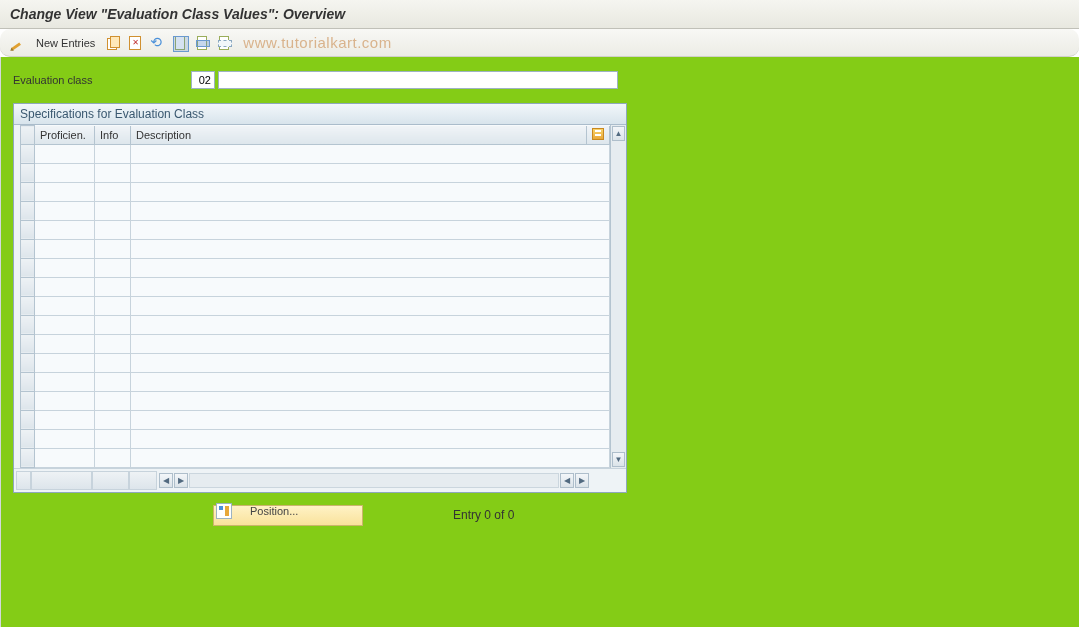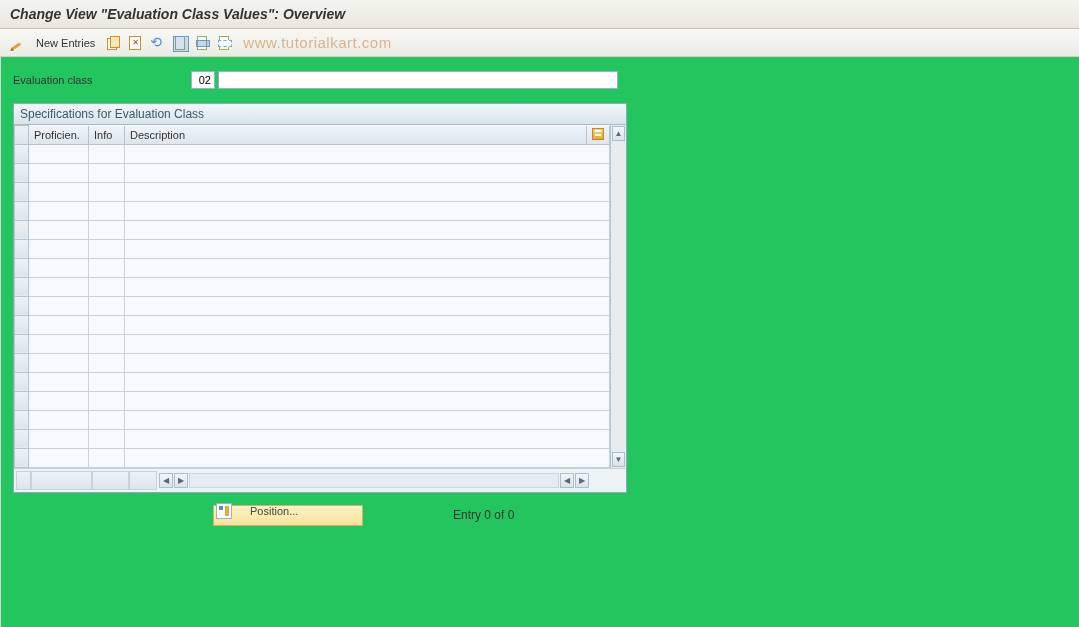--- a/index.html
+++ b/index.html
@@ -23,20 +23,21 @@
       color: #333;
     }
     .toolbar {
       background: linear-gradient(to bottom, #f8f8f5, #ececE5);
       border-bottom: 1px solid #d0d0c8;
       padding: 4px 8px;
       display: flex;
       align-items: center;
       gap: 4px;
       height: 28px;
+      border-radius: 10px;
     }
     .toolbar-btn {
       width: 18px;
       height: 18px;
       display: inline-flex;
       align-items: center;
       justify-content: center;
       cursor: pointer;
       border: 1px solid transparent;
     }
@@ -48,21 +49,21 @@
     }
     .watermark {
       font-size: 15px;
       color: #d9b38c;
       font-weight: normal;
       letter-spacing: 0.5px;
       margin-left: 6px;
       text-align: right;
     }
     .content-area {
-      background: #22c55e;
+      background: #84cc16;
       padding: 14px 12px 12px 12px;
       height: calc(100% - 57px);
       border-left: 1px solid #d4d8dc;
     }
     .field-row {
       display: flex;
       align-items: center;
       margin-bottom: 14px;
     }
     .field-label {
@@ -88,20 +89,21 @@
     .panel-title {
       background: linear-gradient(to bottom, #f2f7fa, #d8e4ec);
       border-bottom: 1px solid #aabccb;
       padding: 3px 6px;
       font-size: 12px;
       color: #3a5870;
     }
     .table-wrap {
       position: relative;
       display: flex;
+      padding-left: 6px;
     }
     .grid-area {
       flex: 1;
       overflow: hidden;
     }
     .grid {
       border-collapse: collapse;
       width: 100%;
       background: #f7fafc;
     }

